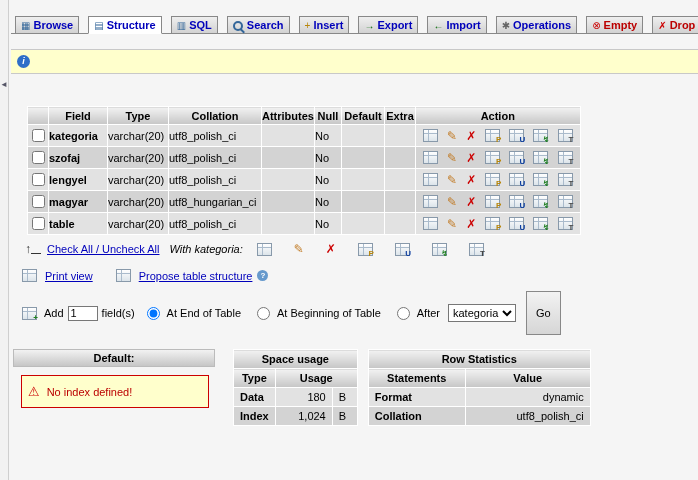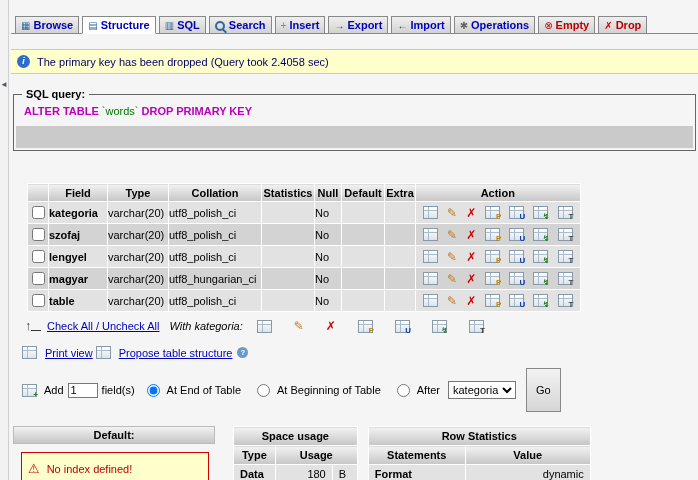--- a/index.html
+++ b/index.html
@@ -13,21 +13,21 @@
   .frame-strip{position:absolute;left:0;top:0;bottom:0;width:8px;background:#F2F2F2;border-right:1px solid #CFCFCF;}
   .frame-strip .collapse{position:absolute;top:80px;left:0;font-size:8px;color:#556;cursor:pointer;}
   .content{margin-left:11px;padding-top:6px;}
   
   .breadcrumb{padding-left:4px;font-weight:bold;}
   .breadcrumb .bc-ico{color:#456;font-weight:normal;margin-right:2px;}
   .breadcrumb .sep{color:#333;font-size:8px;margin:0 4px;font-weight:normal;}
   
   .tabbar{margin-top:9px;border-bottom:1px solid #888;padding-left:4px;white-space:nowrap;}
   .tab{display:inline-block;position:relative;bottom:-1px;border:1px solid #888;
-       background:linear-gradient(#EFEFEF,#D2D2D2);padding:2px 5px 2px;margin-right:0;
+       background:linear-gradient(#EFEFEF,#D2D2D2);padding:2px 5px 2px;margin-right:6px;
        color:#0000BB;font-weight:bold;cursor:pointer;font-size:11px;}
   .tab.active{background:#FFF;border-bottom:1px solid #FFF;}
   .tab .ticon{font-weight:normal;margin-right:3px;font-size:10px;}
   .tab.red{color:#BB0000;}
   .c-blue{color:#336699;} .c-gold{color:#B8860B;} .c-green{color:#006600;}
   .c-gray{color:#666;} .c-red{color:#CC0000;}
   .mag{display:inline-block;width:6px;height:6px;border:2px solid #336699;border-radius:50%;
        position:relative;margin-right:4px;vertical-align:middle;}
   .mag::after{content:"";position:absolute;width:5px;height:2px;background:#336699;
        transform:rotate(45deg);left:5px;top:7px;}
@@ -61,21 +61,21 @@
   .gridico::before{content:"";position:absolute;left:0;right:0;top:3px;border-top:1px solid #AABBCC;}
   .gridico::after{content:"";position:absolute;top:0;bottom:0;left:4px;border-left:1px solid #AABBCC;}
   .gridico .mark{position:absolute;right:-2px;bottom:-3px;font-size:8px;font-weight:bold;z-index:2;}
   .mark.gold{color:#B8860B;} .mark.blue{color:#1040A0;} .mark.green{color:#208020;} .mark.dark{color:#444;}
   
   .checkrow{margin:7px 0 0 14px;display:flex;align-items:center;gap:6px;}
   .bent{color:#333;font-size:12px;}
   .bent .tail{display:inline-block;width:10px;border-bottom:1px solid #333;vertical-align:bottom;margin-bottom:2px;}
   .ws{font-style:italic;margin-left:4px;}
   .checkrow .aicon{margin:0 8px;}
-  .printrow{margin:13px 0 0 8px;display:flex;align-items:flex-start;}
+  .printrow{margin:13px 0 0 8px;display:flex;align-items:flex-start;gap:20px;}
   .printrow .item{display:flex;align-items:center;gap:5px;}
   .help-ico{width:11px;height:11px;border-radius:50%;background:#6699CC;color:#FFF;font-size:8px;
             line-height:11px;text-align:center;font-weight:bold;cursor:pointer;}
   .addrow{margin:9px 0 0 8px;display:flex;align-items:center;gap:4px;flex-wrap:nowrap;}
   input.num{width:24px;height:13px;border:1px solid #777;font-size:11px;padding:0 2px;background:#FFF;}
   select.sel{font-size:11px;height:18px;border:1px solid #777;background:#FFF;}
   button.go{font-size:11px;padding:15px 9px;background:linear-gradient(#F2F2F2,#D6D6D6);
             border:1px solid #888;cursor:pointer;margin-left:6px;}
   .addrow label{margin-right:4px;}
   .addrow input[type=radio]{margin:0 3px 0 8px;vertical-align:middle;}
@@ -116,41 +116,31 @@
     <span class="tab"><span class="ticon c-gold">+</span><span>Insert</span></span>
     <span class="tab"><span class="ticon c-green">→</span><span>Export</span></span>
     <span class="tab"><span class="ticon c-green">←</span><span>Import</span></span>
     <span class="tab"><span class="ticon c-gray">✱</span><span>Operations</span></span>
     <span class="tab red"><span class="ticon c-red">⊗</span><span>Empty</span></span>
     <span class="tab red"><span class="ticon c-red">✗</span><span>Drop</span></span>
   </div>
 
   <div class="notice">
     <span class="info-ico">i</span>
-    <span>The primary key has been dropped (Query took 2.4058 sec)</span>
-  </div>
-
-  <fieldset class="sqlbox">
-    <legend>SQL query:</legend>
-    <div class="sql-text">
-      <span class="kw">ALTER TABLE</span>
-      <span class="ident">`words`</span>
-      <span class="kw">DROP PRIMARY KEY</span>
-    </div>
-    <div class="sql-gray"></div>
-  </fieldset>
+  </div>
+
 
   <table class="struct">
     <tbody>
         <tr>
       <th></th>
       <th>Field</th>
       <th>Type</th>
       <th>Collation</th>
-      <th>Statistics</th>
+      <th>Attributes</th>
       <th>Null</th>
       <th>Default</th>
       <th>Extra</th>
       <th>Action</th>
     </tr>
 
     <tr class="odd">
       <td><input type="checkbox" style=""></td>
       <td class="fld">kategoria</td>
       <td class="typ">varchar(20)</td>

